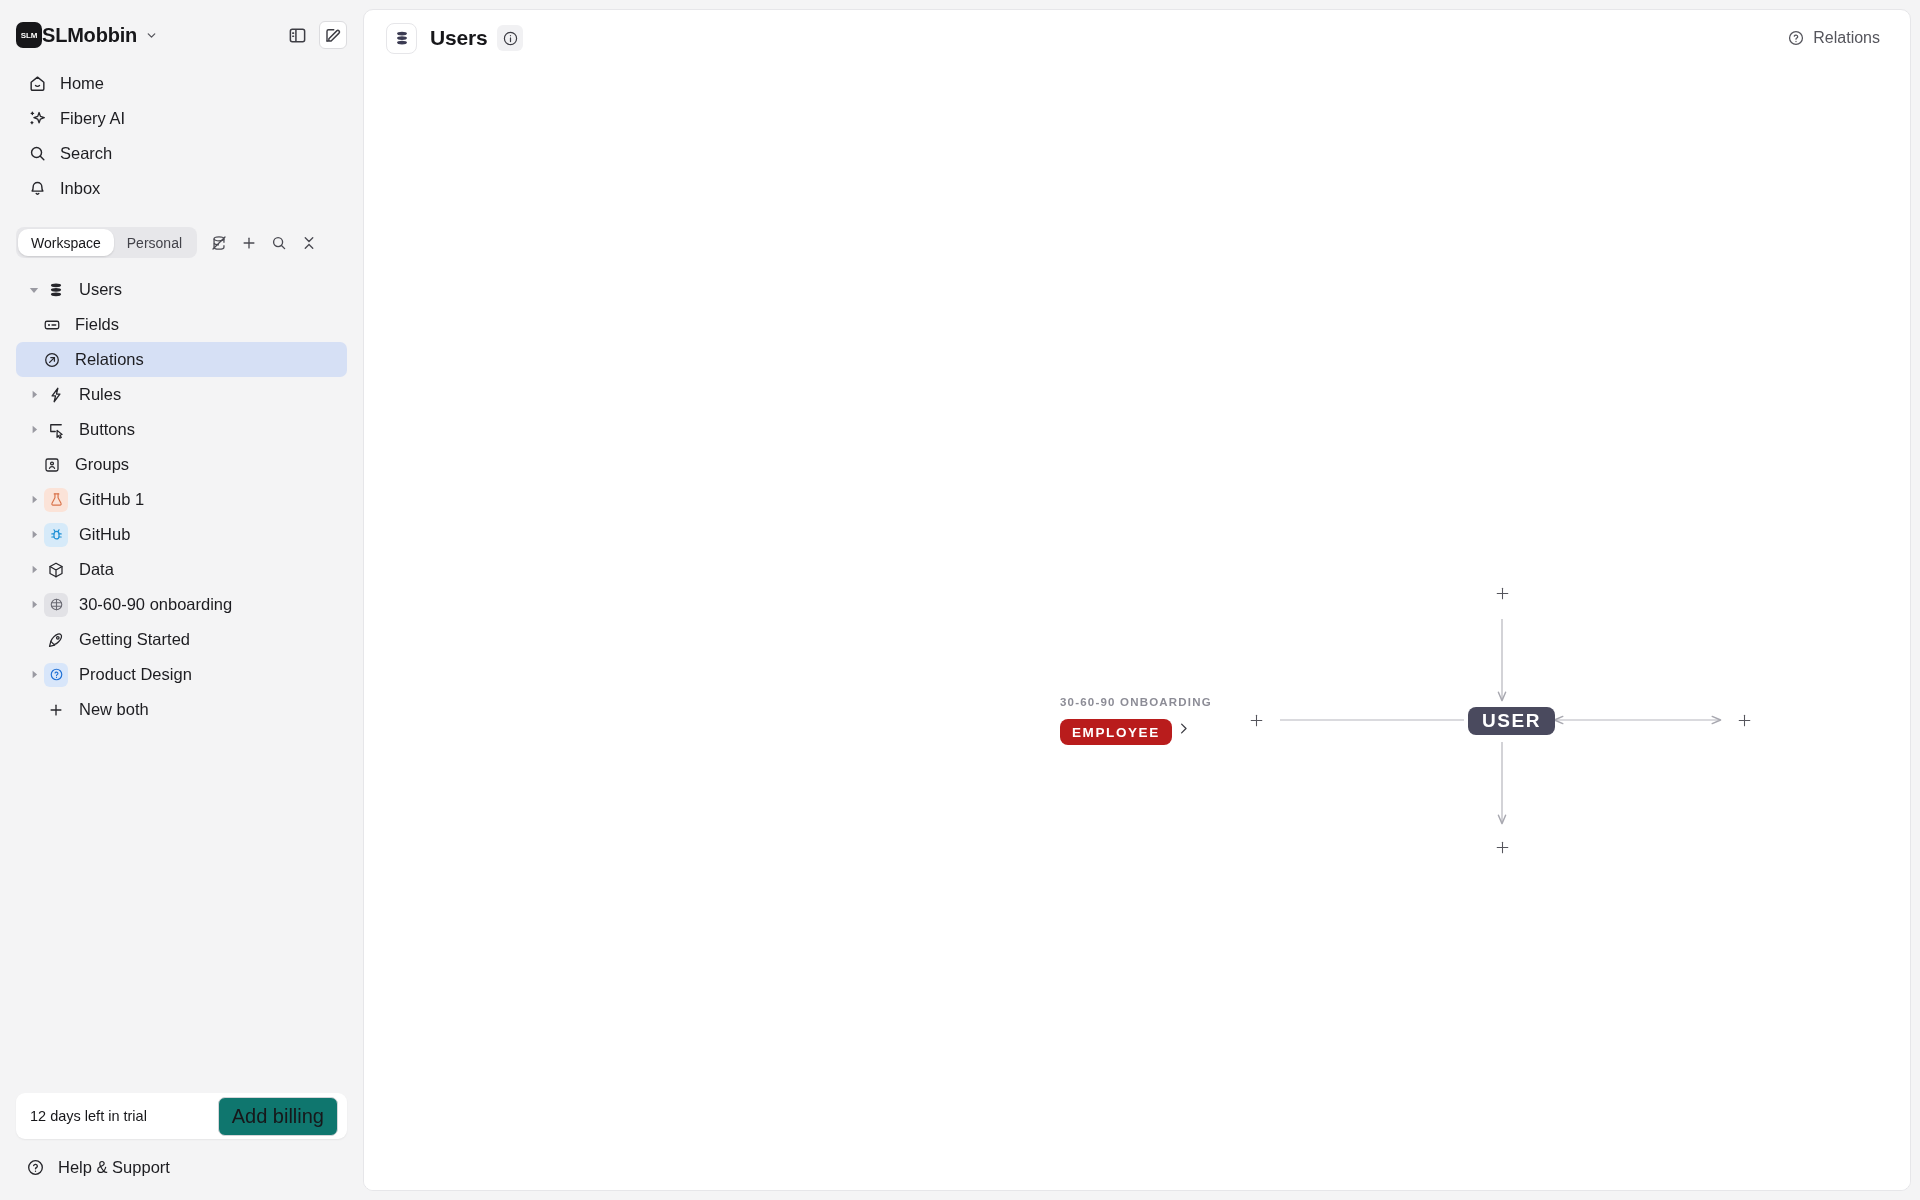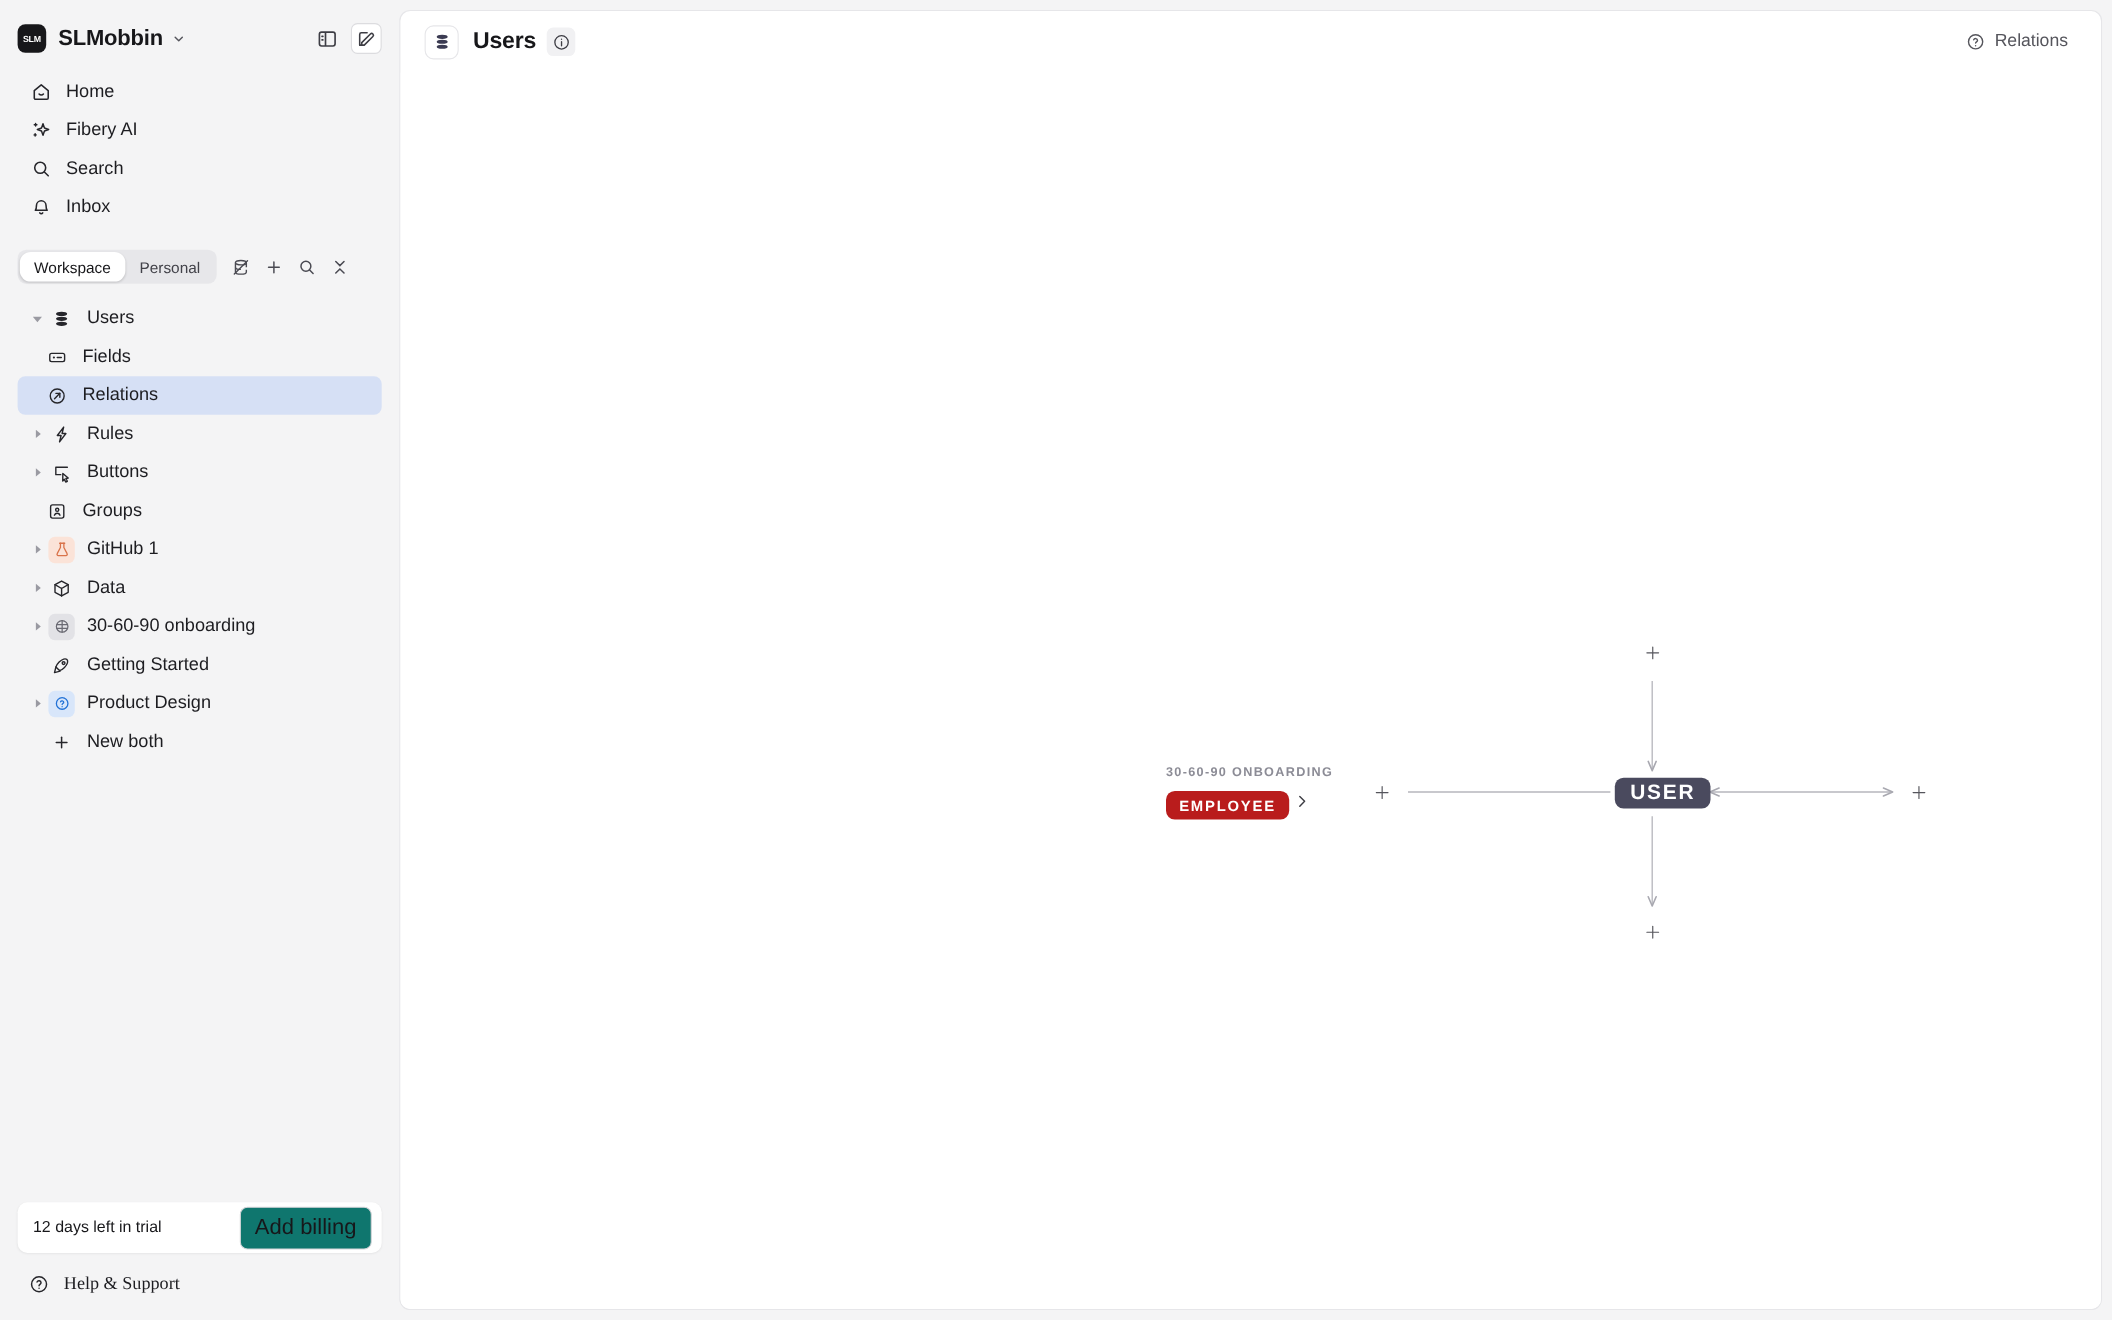--- a/index.html
+++ b/index.html
@@ -23,21 +23,21 @@
   .ws-header { display: flex; align-items: center; height: 42px; }
   .ws-logo {
     width: 26px; height: 26px; border-radius: 7px;
     background: #17171a; color: #fff;
     font-size: 8px; font-weight: bold;
     display: flex; align-items: center; justify-content: center;
     letter-spacing: -0.2px; flex: 0 0 26px;
   }
   .ws-name {
     font-size: 20px; font-weight: bold; color: #17171a;
-    margin-left: 11px; letter-spacing: -0.2px;
+    letter-spacing: -0.2px;
   }
   .ws-caret { margin-left: 8px; display: flex; align-items: center; color: #55555c; }
   .ws-spacer { flex: 1; }
   .hdr-icon {
     width: 28px; height: 28px; display: flex;
     align-items: center; justify-content: center;
     color: #3d3d44; border-radius: 6px;
   }
   .hdr-icon.boxed { border: 1px solid #dcdcdf; background: #fff; margin-left: 8px; }
 
@@ -107,21 +107,21 @@
   }
   .trial-text { font-size: 14.5px; color: #17171a; font-weight: 500; }
   .trial-spacer { flex: 1; }
   .btn-billing {
     border: 1px solid #d5d5d9; background: #0f766e; border-radius: 7px;
     font-size: 20px; color: #17171a; padding: 7px 13px;
     cursor: pointer; font-family: Liberation Sans, sans-serif;
   }
   .help-row {
     display: flex; align-items: center; height: 38px;
-    margin-top: 9px; padding-left: 8px; cursor: pointer; font-family: Liberation Serif, serif;
+    margin-top: 9px; padding-left: 8px; cursor: pointer;
   }
   .help-label { font-size: 16.5px; color: #1d1d21; margin-left: 12px; }
 
   
   .main {
     flex: 1; margin: 9px 9px 9px 0;
     background: #fff; border-radius: 10px;
     border: 1px solid #e6e6e9;
     display: flex; flex-direction: column; overflow: hidden;
     position: relative;
@@ -393,20 +393,34 @@
         </span>
         <span class="tree-ico chip" style="background:#fbe3d8;color:#d9734a;">
           <svg width="15" height="15" viewBox="0 0 24 24" fill="none" stroke="currentColor" stroke-width="1.9" stroke-linecap="round" stroke-linejoin="round">
               <path d="M9.5 3v6.2L4.8 18a1.9 1.9 0 0 0 1.7 2.9h11a1.9 1.9 0 0 0 1.7-2.9L14.5 9.2V3"></path>
               <line x1="8.3" y1="3" x2="15.7" y2="3"></line>
             </svg>
         </span>
         <span class="tree-label">GitHub 1</span>
       </div>
 
+      <div class="tree-row lvl0">
+        <span class="twisty">
+          <svg width="9" height="9" viewBox="0 0 12 12">
+              <polygon points="3.5,1 9.5,6 3.5,11" fill="currentColor"></polygon>
+            </svg>
+        </span>
+        <span class="tree-ico chip" style="background:#d6eaf9;color:#1e8fd5;">
+          <svg width="15" height="15" viewBox="0 0 24 24" fill="none" stroke="currentColor" stroke-width="1.9" stroke-linecap="round" stroke-linejoin="round">
+              <rect x="8" y="7" width="8" height="12" rx="4"></rect>
+              <path d="M8 11H4.5M16 11h3.5M8 16H4.5M16 16h3.5M9.5 7 8 4.5M14.5 7 16 4.5"></path>
+            </svg>
+        </span>
+        <span class="tree-label">GitHub</span>
+      </div>
 
       <div class="tree-row lvl0">
         <span class="twisty">
           <svg width="9" height="9" viewBox="0 0 12 12">
               <polygon points="3.5,1 9.5,6 3.5,11" fill="currentColor"></polygon>
             </svg>
         </span>
         <span class="tree-ico">
           <svg width="18" height="18" viewBox="0 0 24 24" fill="none" stroke="currentColor" stroke-width="1.7" stroke-linecap="round" stroke-linejoin="round">
               <path d="M12 3 20 7.4v9.2L12 21l-8-4.4V7.4z"></path>

